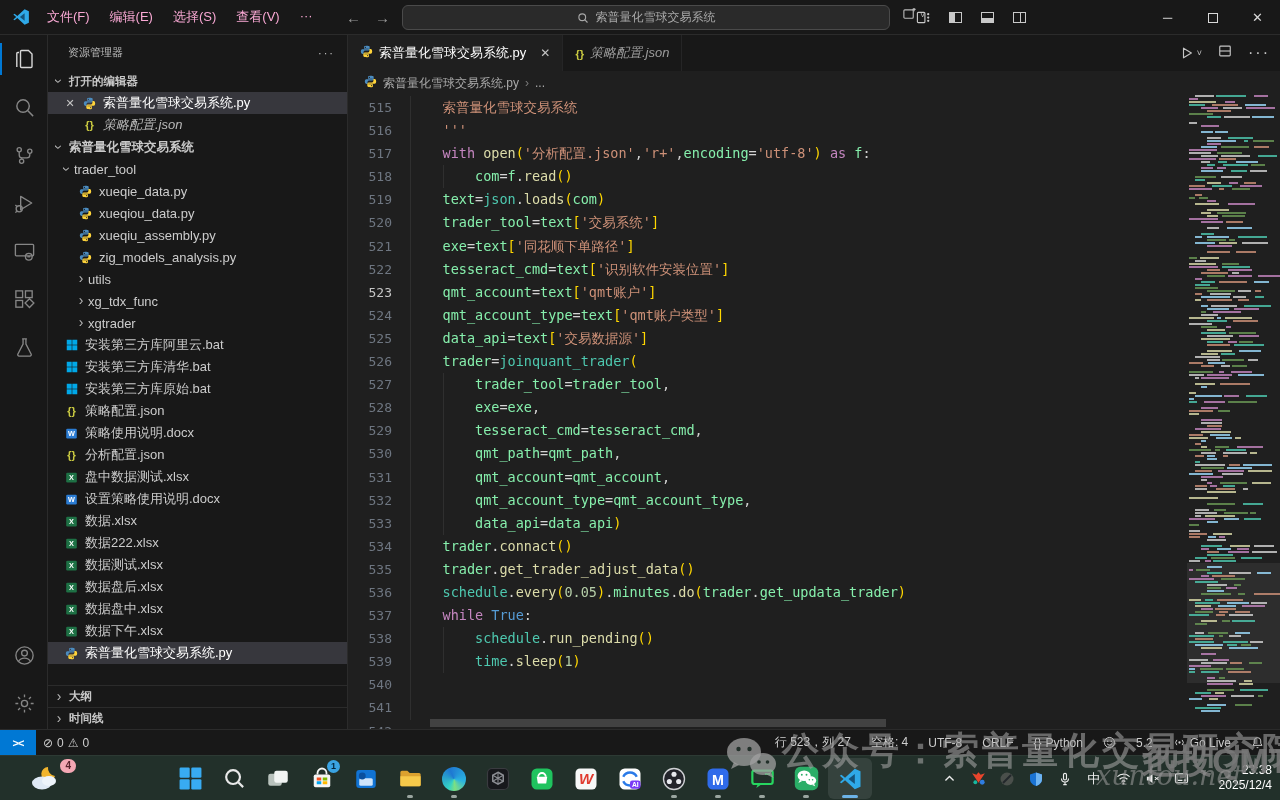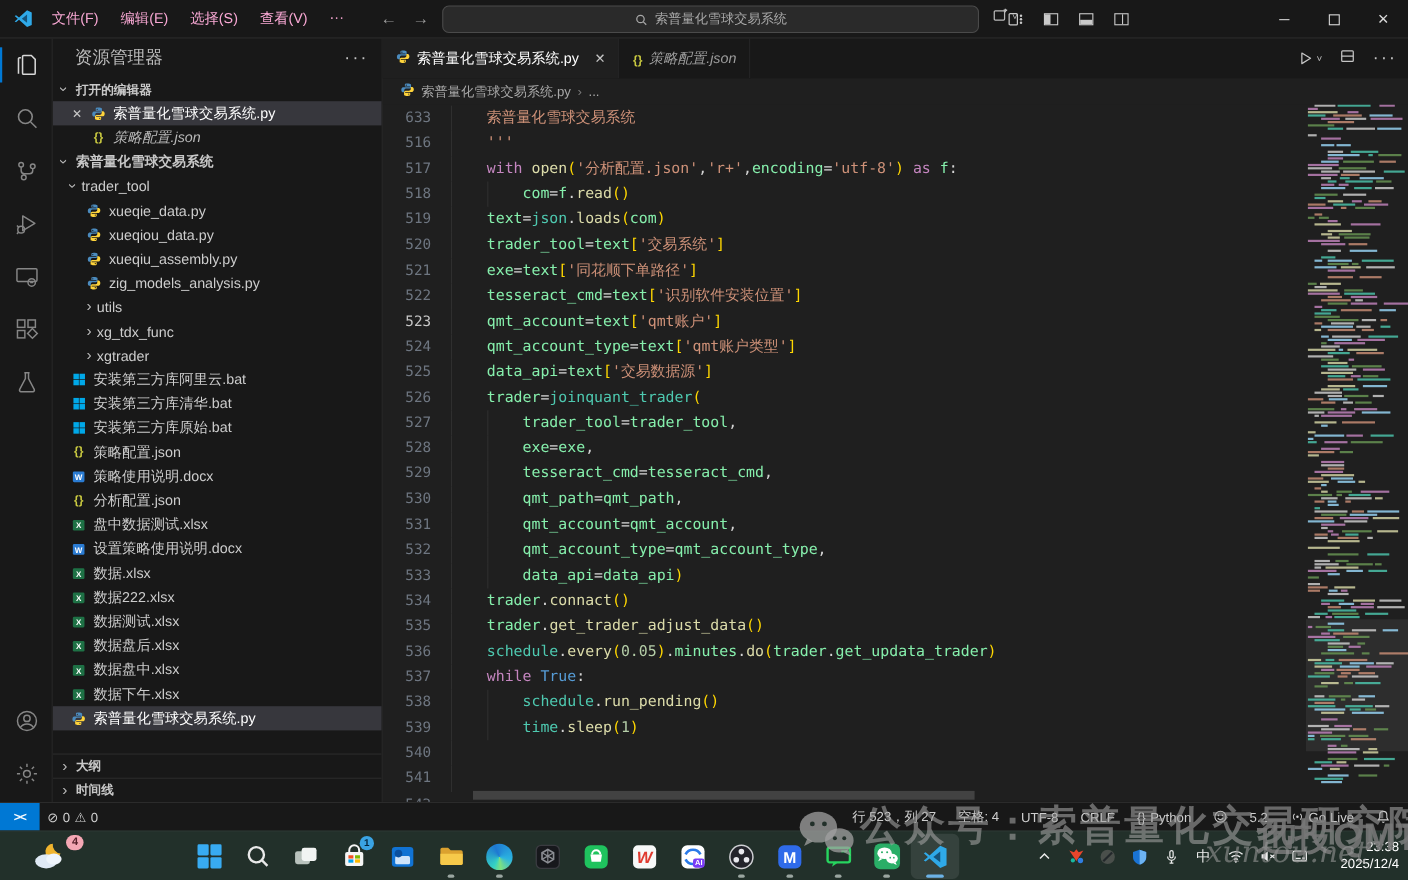--- a/index.html
+++ b/index.html
@@ -34,21 +34,21 @@
   .activitybar { position:absolute; left:0; top:0; bottom:0; width:48px; background:#181818;
                  border-right:1px solid #2b2b2b; }
   .act-item { position:relative; width:48px; height:48px; display:flex; align-items:center;
               justify-content:center; color:#868686; }
   .act-item.active { color:#d7d7d7; }
   .act-item.active::before { content:""; position:absolute; left:0; top:8px; bottom:8px; width:2px; background:#0078d4; }
   .act-bottom { position:absolute; bottom:2px; left:0; }
 
   .sidebar { position:absolute; left:48px; top:0; bottom:0; width:300px; background:#181818;
              border-right:1px solid #2b2b2b; font-size:13px; overflow:hidden; }
-  .sb-title { height:35px; display:flex; align-items:center; padding:0 12px 0 20px; font-size:16px; color:#bbb; }
+  .sb-title { height:35px; display:flex; align-items:center; padding:0 12px 0 20px; font-size:11px; color:#bbb; }
   .sb-title .more { margin-left:auto; letter-spacing:2px; color:#c5c5c5; }
   .sec-head { height:22px; display:flex; align-items:center; font-weight:bold; font-size:11.5px;
               color:#c8c8c8; padding-left:4px; gap:3px; }
   .chev { display:inline-block; color:#b9b9b9; font-size:14px; width:14px; text-align:center;
           font-weight:normal; transform:translateY(-1px); }
   .chev.open { transform:rotate(90deg); }
   .row { height:22px; display:flex; align-items:center; white-space:nowrap; overflow:hidden; color:#cccccc; }
   .row.sel { background:#37373d; color:#fff; }
   .row .ficon { width:15px; display:inline-flex; justify-content:center; margin-right:6px; flex:none; }
   .row .close-x { width:16px; text-align:center; color:#c5c5c5; font-size:11px; margin:0 4px 0 14px; flex:none; }
@@ -566,21 +566,21 @@
         <span class="ficon" id="bc-icon"><svg width="13" height="13" viewBox="0 0 16 16">
               <path fill="#4b8bbe" d="M7.8 1c-3 0-2.8 1.3-2.8 1.3v2.2h5.7v.8H3.4S1 5 1 8.1c0 3 2.1 2.9 2.1 2.9h1.3V8.9s-.1-2.1 2-2.1h3.5s2 0 2-1.9V2.4S12.2 1 7.8 1zM6.6 2.3a.7.7 0 110 1.4.7.7 0 010-1.4z"></path>
               <path fill="#ffd43b" d="M8.2 15c3 0 2.8-1.3 2.8-1.3v-2.2H5.3v-.8h7.3S15 11 15 7.9c0-3-2.1-2.9-2.1-2.9h-1.3v2.1s.1 2.1-2 2.1H6.1s-2 0-2 1.9v2.5S3.8 15 8.2 15zm1.2-1.3a.7.7 0 110-1.4.7.7 0 010 1.4z"></path>
             </svg></span>
         <span>索普量化雪球交易系统.py</span>
         <span style="color:#7a7a7a">›</span>
         <span>...</span>
       </div>
       <div class="code-region">
         <div class="gutter" id="gutter">
-            <div class="ln">633</div>
+            <div class="ln">515</div>
             <div class="ln">516</div>
             <div class="ln">517</div>
             <div class="ln">518</div>
             <div class="ln">519</div>
             <div class="ln">520</div>
             <div class="ln">521</div>
             <div class="ln">522</div>
             <div class="ln act">523</div>
             <div class="ln">524</div>
             <div class="ln">525</div>

